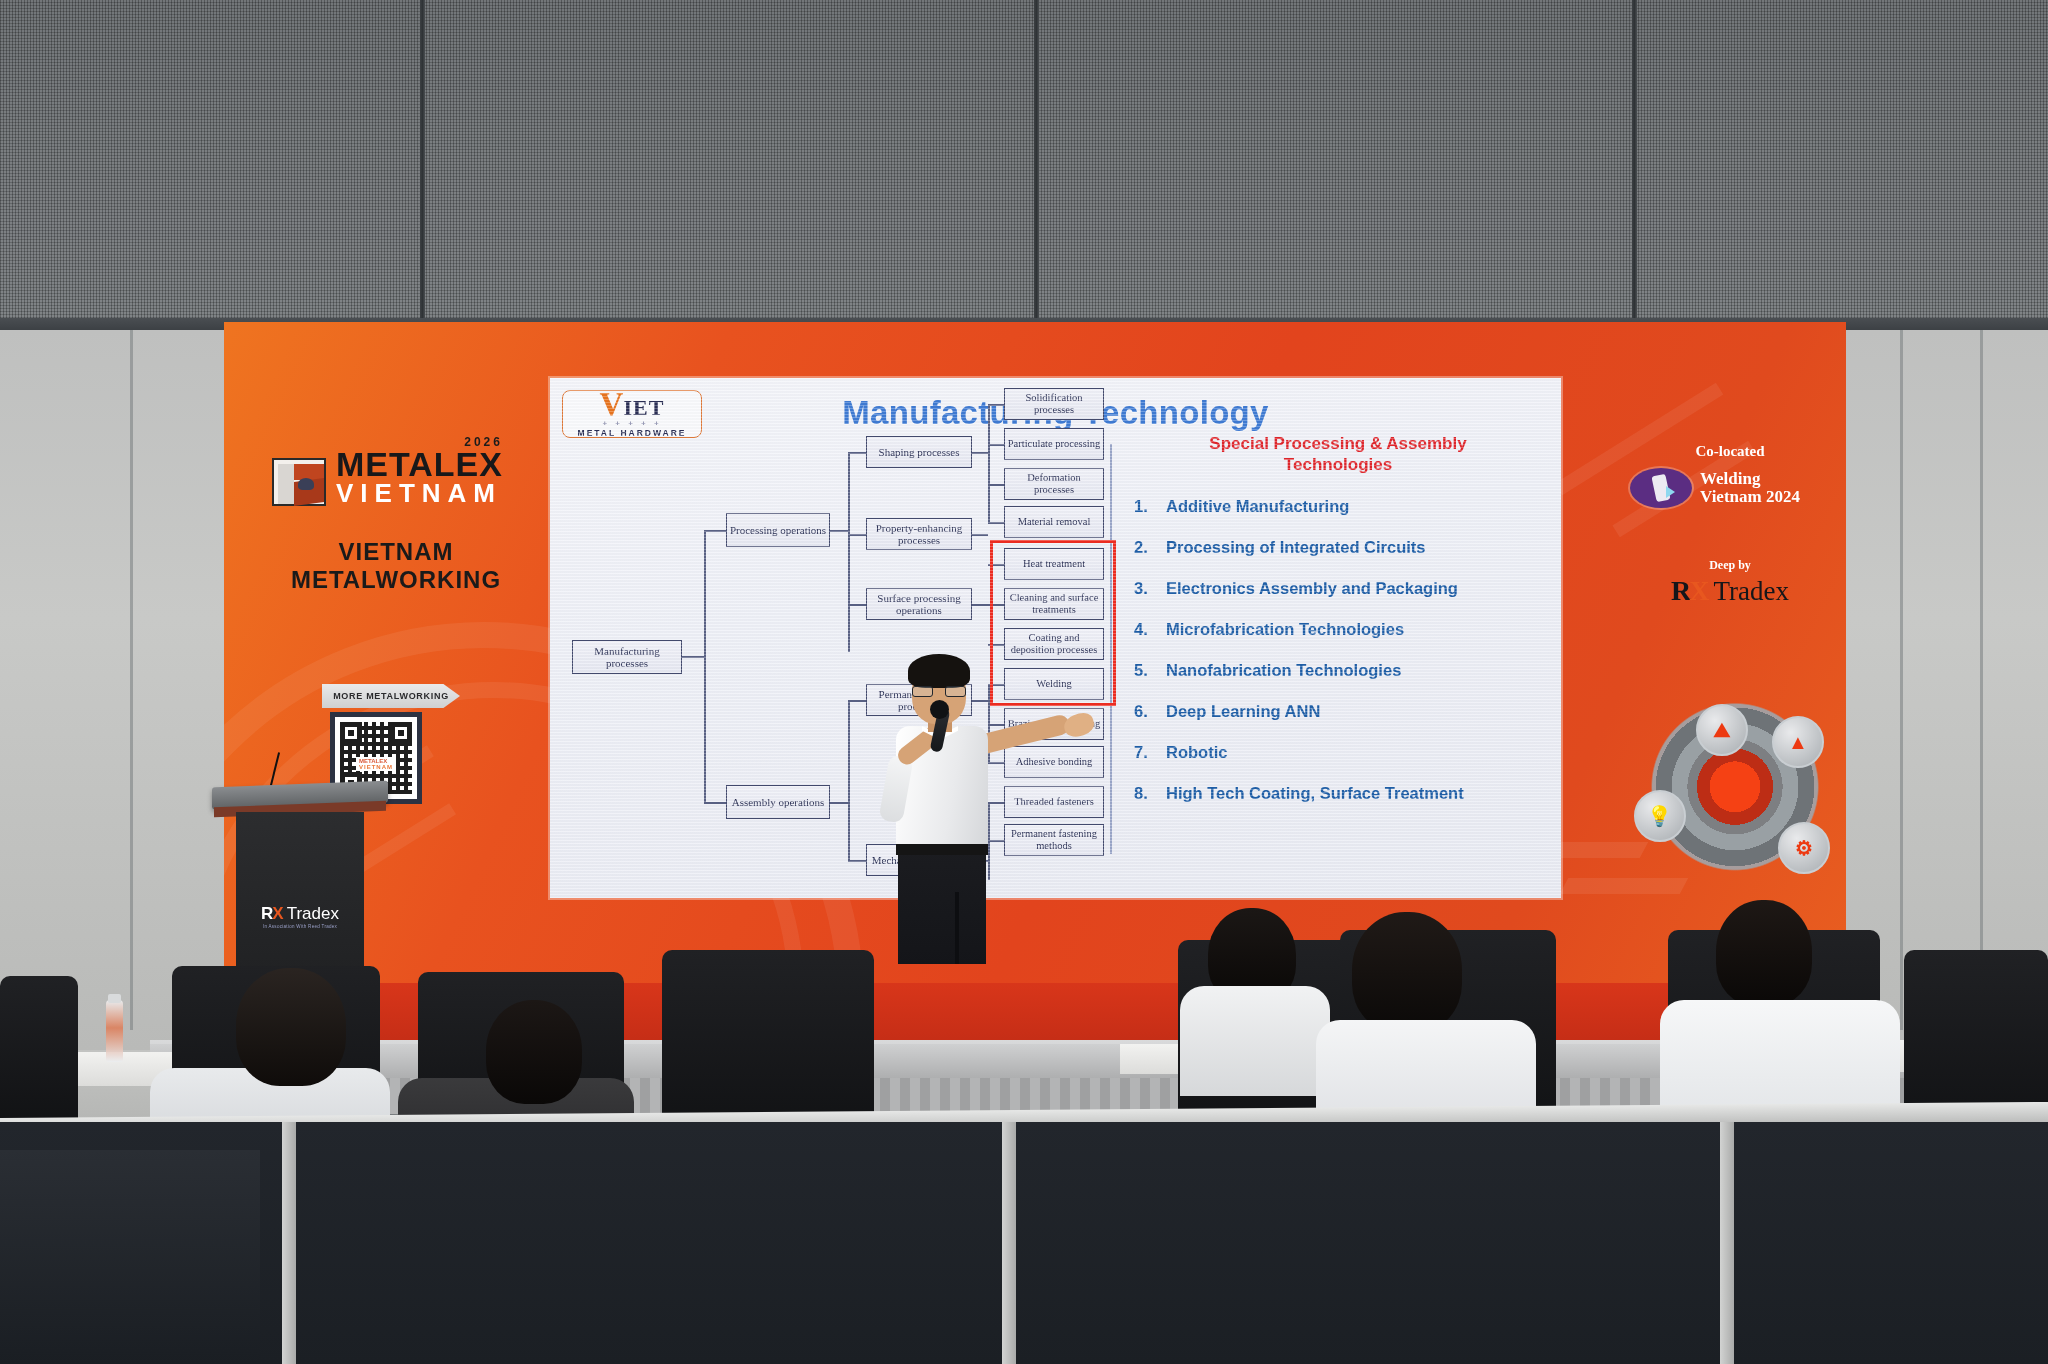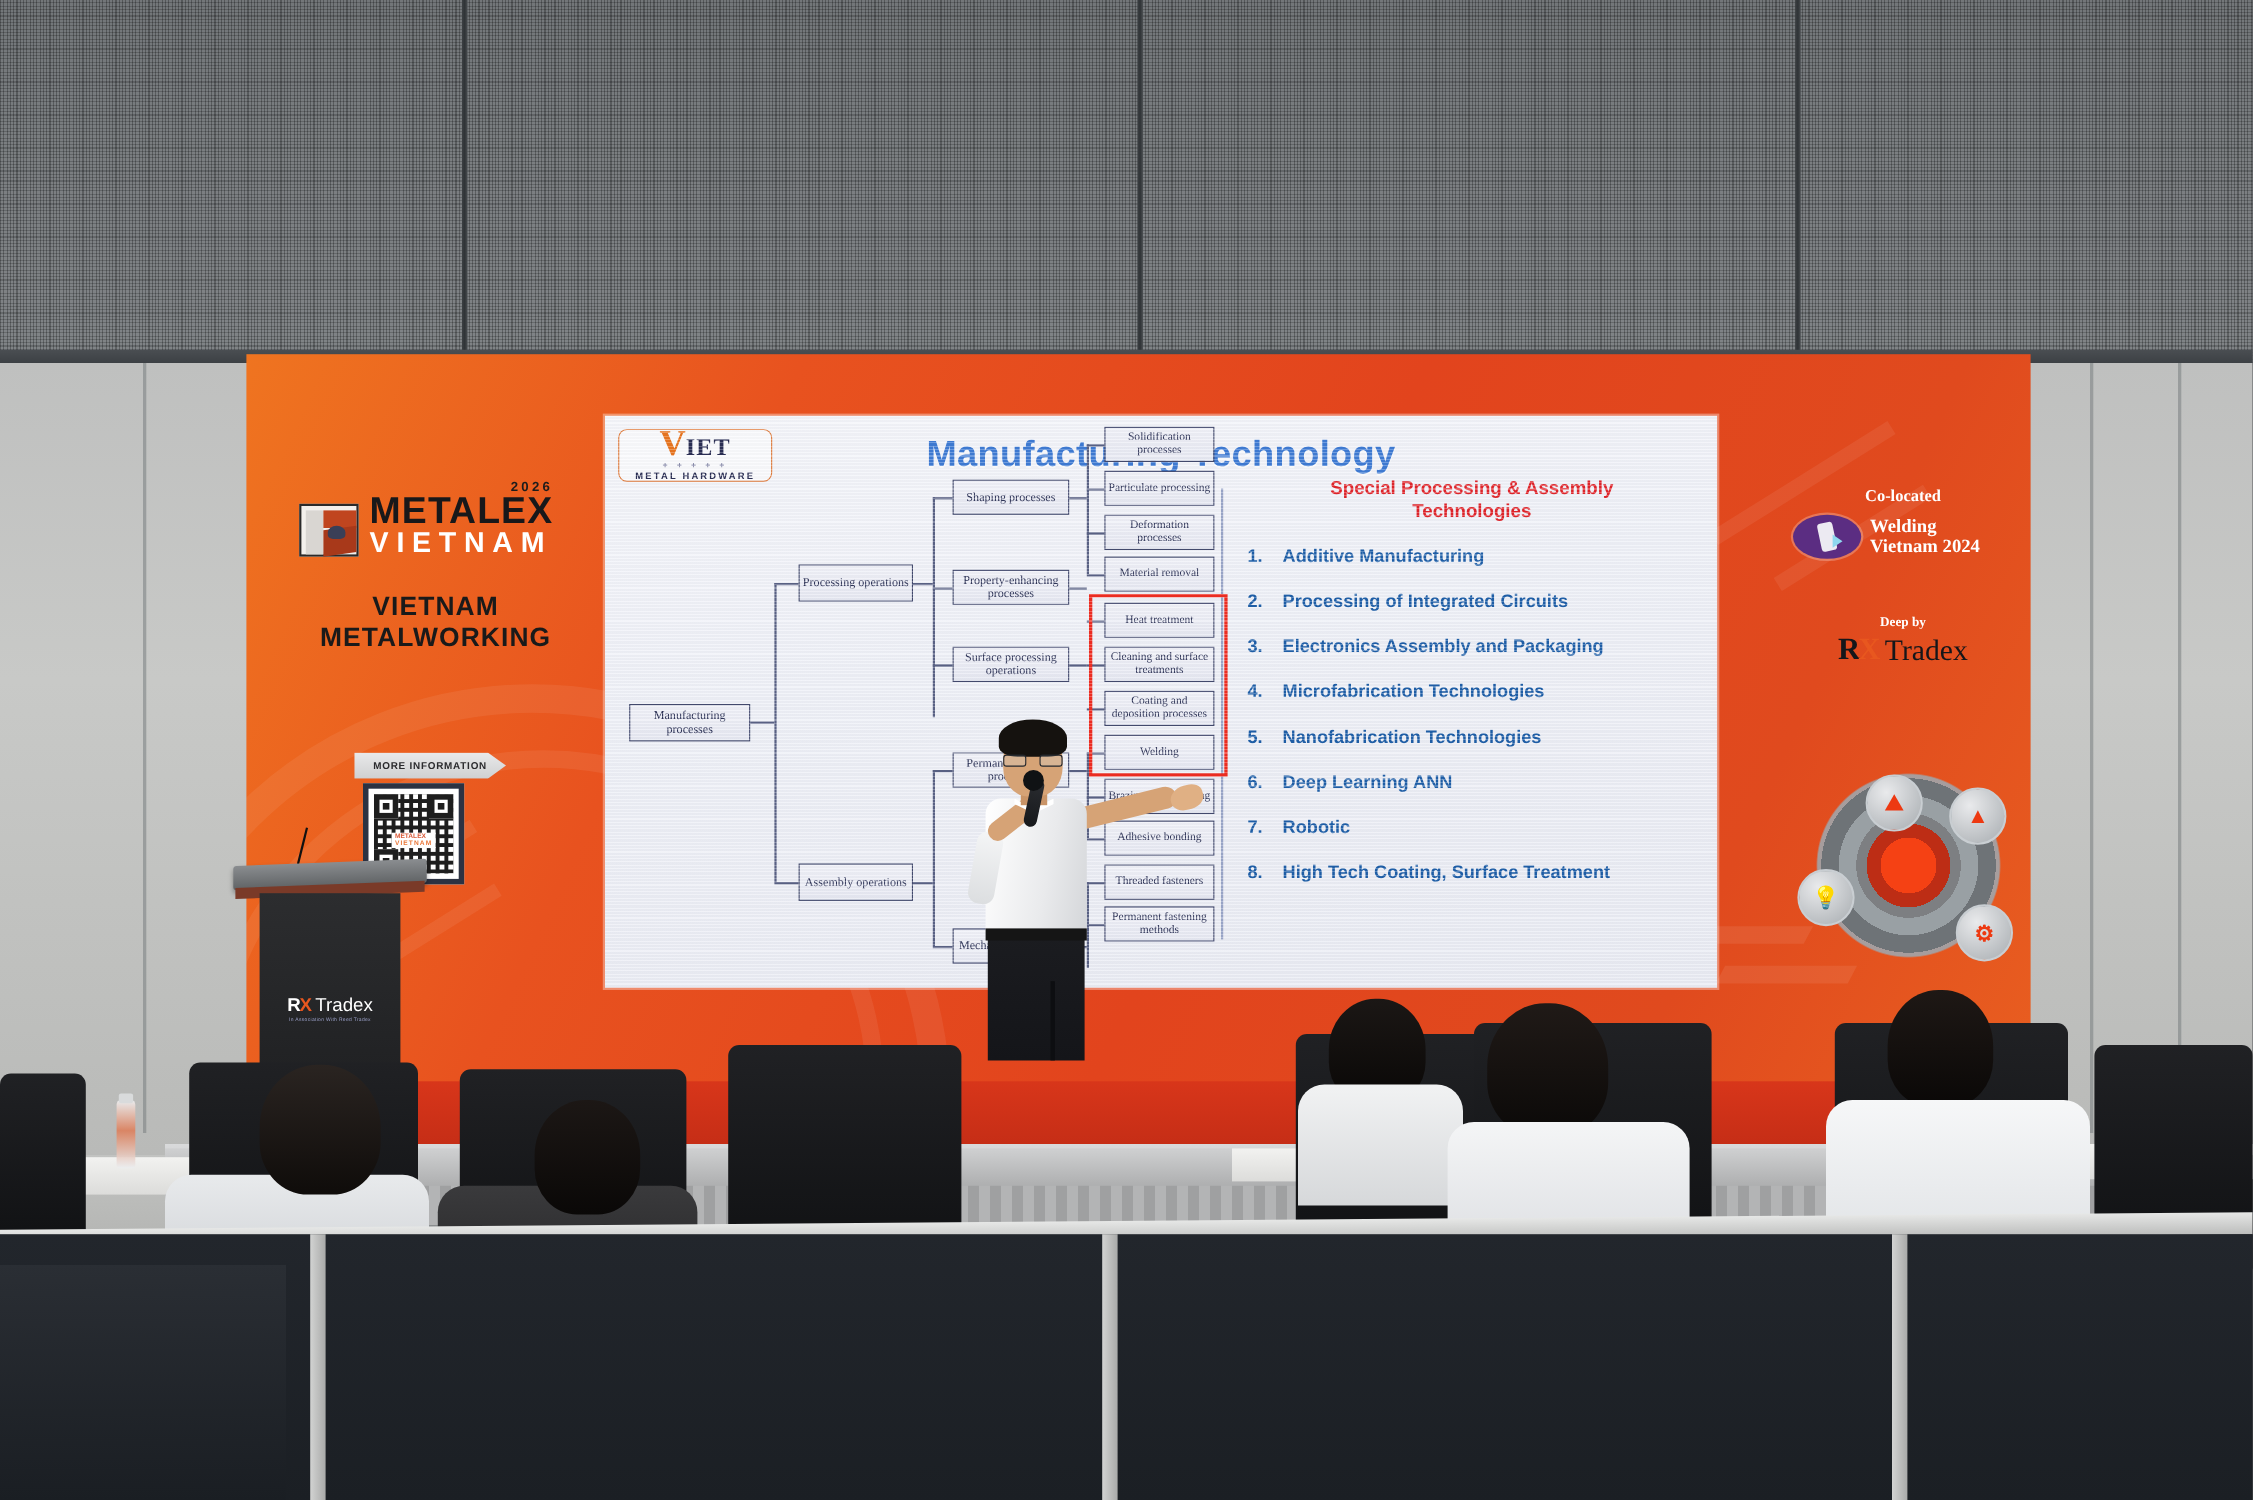--- a/index.html
+++ b/index.html
@@ -433,21 +433,21 @@
         <div class="mx-vietnam">VIETNAM</div>
       </div>
     </div>
     <div class="mx-tagline">
       <div>VIETNAM</div>
       <div>METALWORKING</div>
     </div>
   </div>
 
   <div class="moreinfo">
-    <span>MORE INFORMATION</span>
+    <span>MORE METALWORKING</span>
   </div>
   <div class="qr">
     <div class="qr-grid">
       <div class="qr-eye" style="left:0;top:0">
           <i></i>
         </div>
       <div class="qr-eye" style="right:0;top:0">
           <i></i>
         </div>
       <div class="qr-eye" style="left:0;bottom:0">

